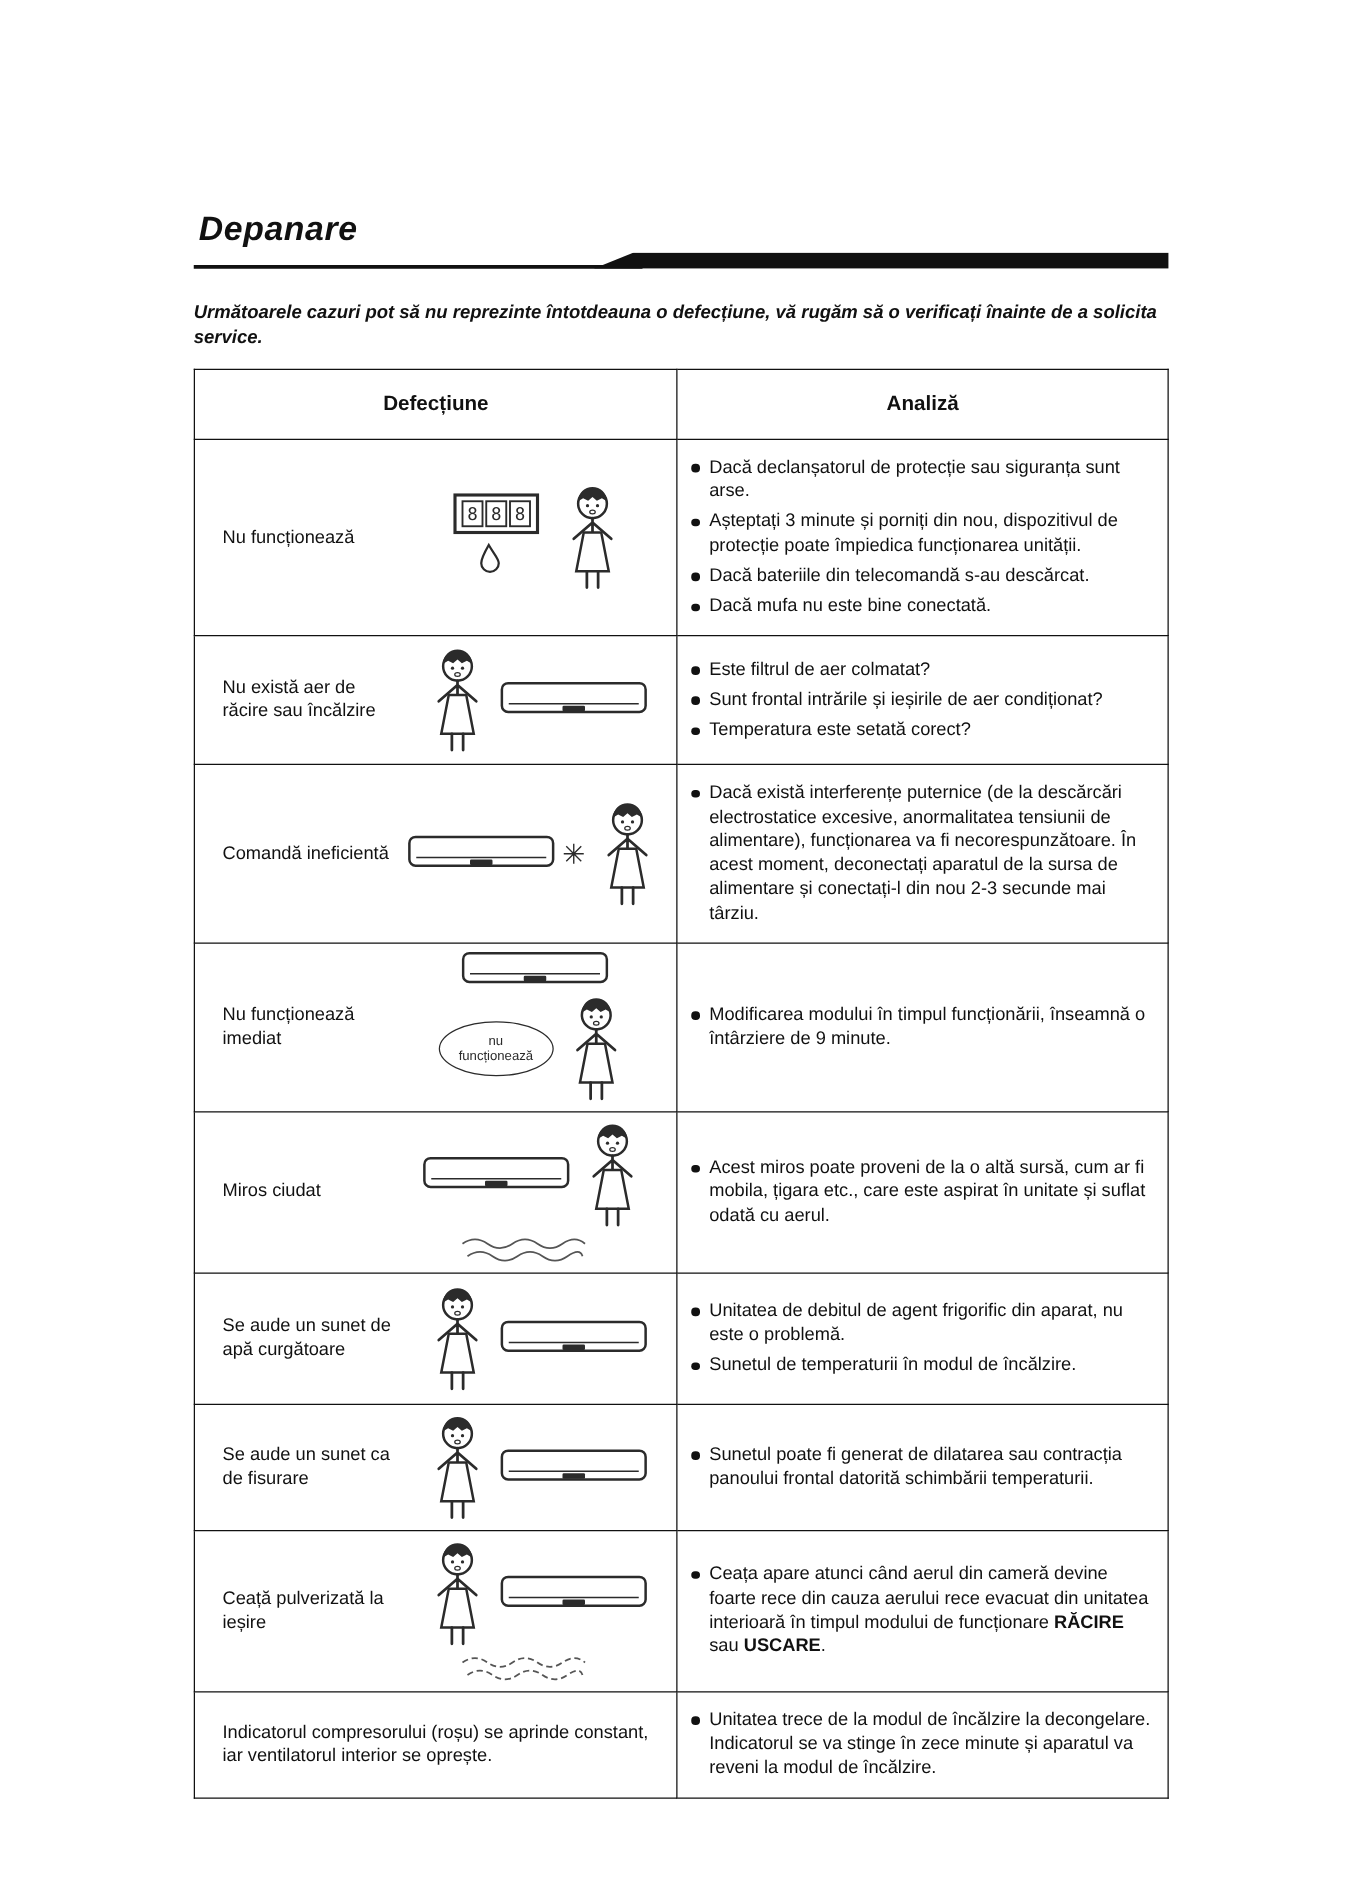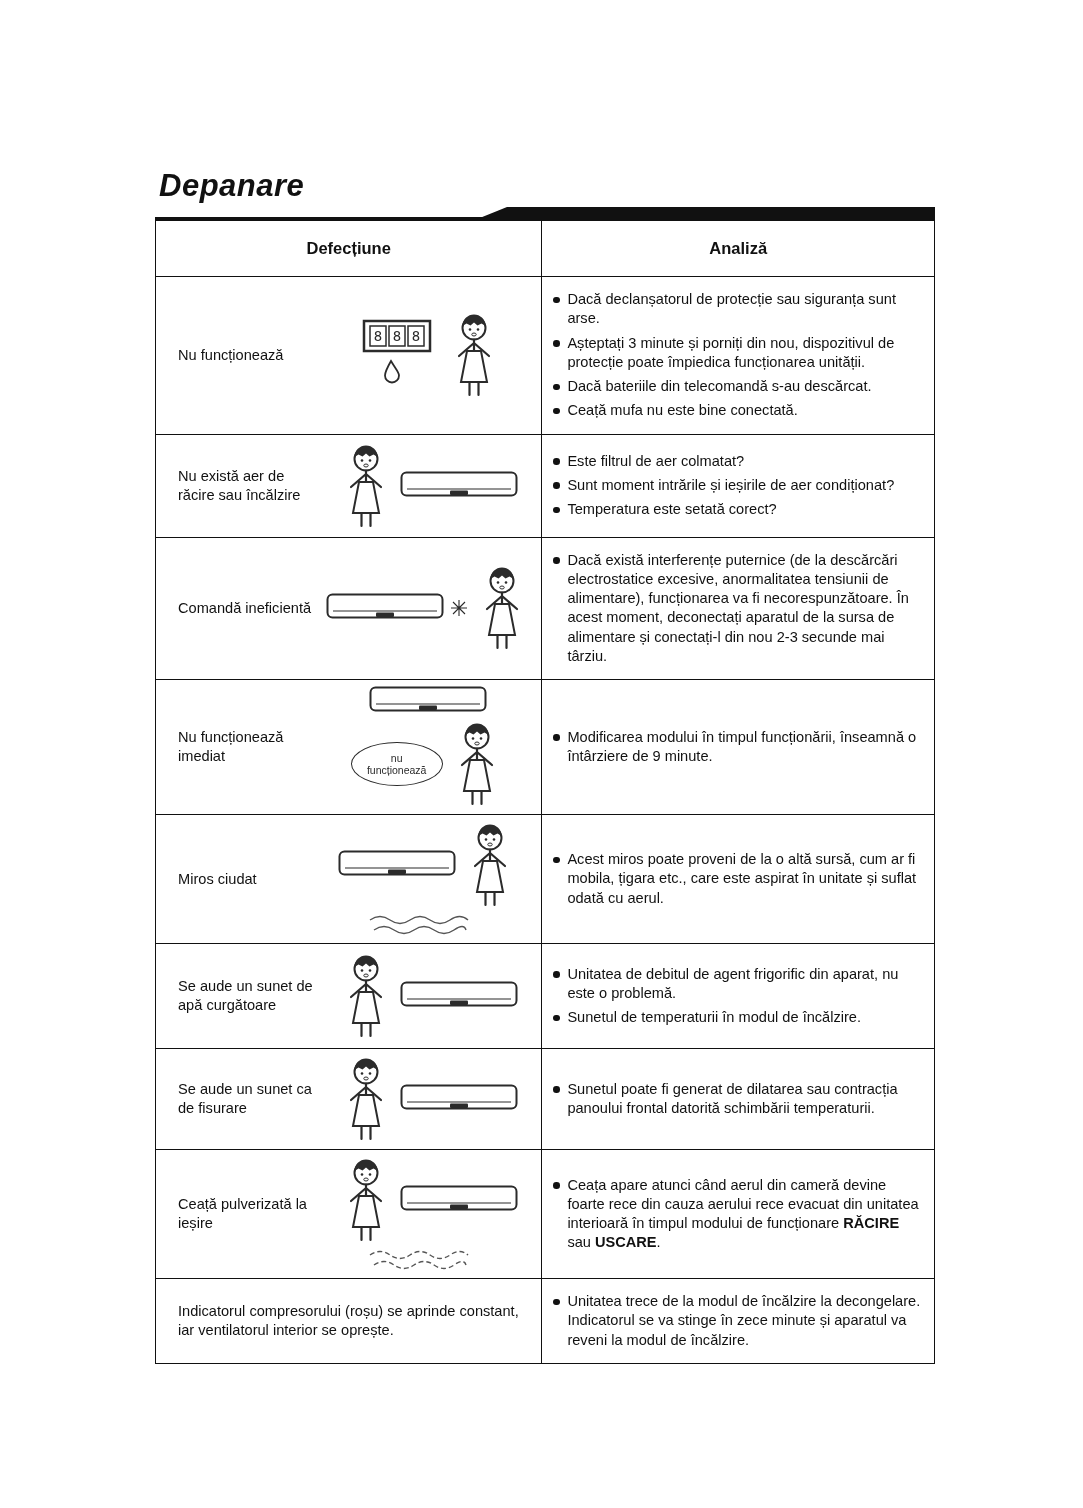--- a/index.html
+++ b/index.html
@@ -3,21 +3,21 @@
 <meta charset="utf-8">
 <style>
   * { margin:0; padding:0; box-sizing:border-box; }
   html,body { background:#e8e8e8; }
   .page {
     width:1083px; height:1508px; margin:0 auto; position:relative;
     background:#ffffff; padding:168px 148px 0 155px;
     font-family:"Liberation Sans", sans-serif; color:#111;
   }
   h1.title {
-    font-style:italic; font-weight:bold; font-size:31px;
+    font-style:italic; font-weight:bold; font-size:27px;
     letter-spacing:0.5px; padding-left:4px;
   }
   .rule-wrap { position:relative; height:13px; margin-top:3px; }
   .thin-rule { position:absolute; left:0; bottom:0; width:46%; height:3px; background:#111; }
   .swoosh {
     position:absolute; left:41%; right:0; top:0; bottom:0; background:#111;
     clip-path:polygon(0 100%, 7% 0, 100% 0, 100% 100%);
   }
   .intro {
     margin:26px 0 14px; font-weight:bold; font-style:italic;
@@ -60,20 +60,21 @@
 <body>
 
 <div class="page">
 
   <h1 class="title">Depanare</h1>
   <div class="rule-wrap">
     <div class="thin-rule"></div>
     <div class="swoosh"></div>
   </div>
 
+  <p class="intro">Următoarele cazuri pot să nu reprezinte întotdeauna o defecțiune, vă rugăm să o verificați înainte de a solicita service.</p>
 
   <table class="trouble">
     <thead>
       <tr>
         <th>Defecțiune</th>
         <th>Analiză</th>
       </tr>
     </thead>
     <tbody id="table-body">
         <tr style="height: 117px;">
@@ -102,21 +103,21 @@
                   <path d="M23.5 71 V84 M32.5 71 V84" stroke="#2b2b2b" stroke-width="2.2" stroke-linecap="round"></path>
                 </svg>
               </div>
             </div>
           </td>
           <td class="analysis-cell">
             <ul class="analysis">
               <li>Dacă declanșatorul de protecție sau siguranța sunt arse.</li>
               <li>Așteptați 3 minute și porniți din nou, dispozitivul de protecție poate împiedica funcționarea unității.</li>
               <li>Dacă bateriile din telecomandă s-au descărcat.</li>
-              <li>Ceață mufa nu este bine conectată.</li>
+              <li>Dacă mufa nu este bine conectată.</li>
             </ul>
           </td>
         </tr>
         <tr style="height: 103px;">
           <td class="problem-cell">
             <div class="problem-inner">
               <div class="problem-label">Nu există aer de răcire sau încălzire</div>
               <div class="illustration">
                 <svg class="ic" width="56" height="88" viewBox="0 0 56 88">
                   <circle cx="28" cy="17" r="11.5" fill="#fff" stroke="#2b2b2b" stroke-width="2"></circle>
@@ -132,21 +133,21 @@
                   <rect x="1.5" y="1.5" width="115" height="23" rx="5" fill="#fff" stroke="#2b2b2b" stroke-width="2"></rect>
                   <line x1="7" y1="18" x2="111" y2="18" stroke="#2b2b2b" stroke-width="1.2"></line>
                   <rect x="50" y="19.5" width="18" height="4.5" rx="1" fill="#2b2b2b"></rect>
                 </svg>
               </div>
             </div>
           </td>
           <td class="analysis-cell">
             <ul class="analysis">
               <li>Este filtrul de aer colmatat?</li>
-              <li>Sunt moment intrările și ieșirile de aer condiționat?</li>
+              <li>Sunt frontal intrările și ieșirile de aer condiționat?</li>
               <li>Temperatura este setată corect?</li>
             </ul>
           </td>
         </tr>
         <tr style="height: 132px;">
           <td class="problem-cell">
             <div class="problem-inner">
               <div class="problem-label">Comandă ineficientă</div>
               <div class="illustration">
                 <svg class="ic" width="118" height="30" viewBox="0 0 118 30">

